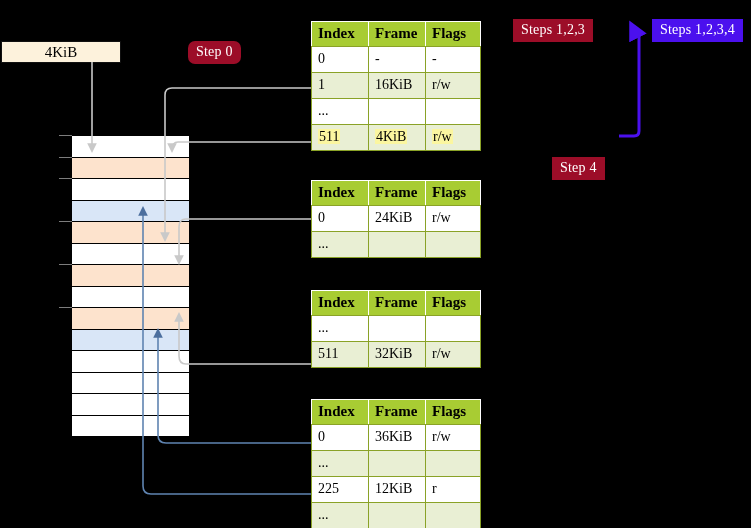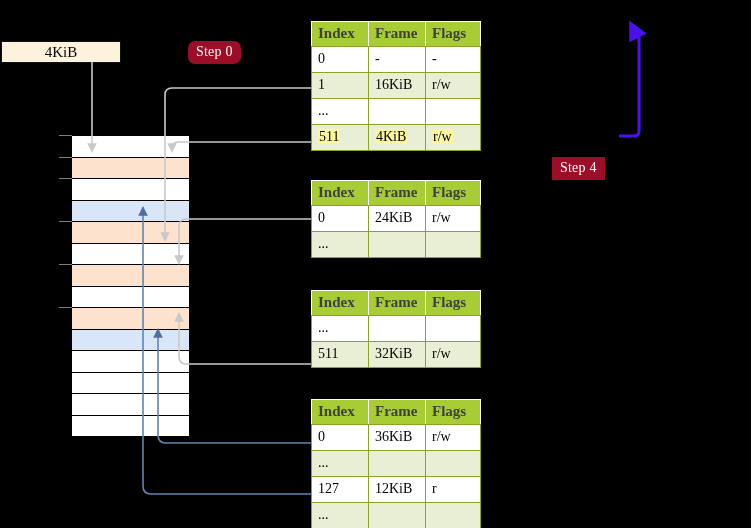--- a/index.html
+++ b/index.html
@@ -52,21 +52,21 @@
   .ptable{
     position:absolute;
     border-collapse:collapse;
     border:1px solid #8aa227;
     background:#ffffff;
     font-size:14px;
     font-family:"Liberation Serif", serif;
   }
   .ptable th{
     background:#a8cc33;
-    color:#404040;
+    color:#000000;
     font-weight:bold;
     text-align:left;
     padding:3px 6px 4px 6px;
     border:1px solid #ffffff;
     border-bottom:1px solid #8aa227;
     font-size:15px;
   }
   .ptable td{
     border:1px solid #8aa227;
     padding:3px 6px 4px 6px;
@@ -85,21 +85,23 @@
 </style>
 </head>
 <body>
 
 <div class="stage">
 
   <div class="badge badge-red" style="left:188px;top:41px;border-radius:7px;">Step 0</div>
 
   <div class="badge badge-red" style="left:518px;top:157px;margin-left:34px;">Step 4</div>
 
-
+  <div class="badge badge-red" style="left:513px;top:19px;">Steps 1,2,3</div>
+
+  <div class="badge badge-blue" style="left:652px;top:19px;">Steps 1,2,3,4</div>
 
   <div class="kib-box" style="left:1px;top:41px;width:118px;height:20px;">4KiB</div>
 
   <div class="memcol" id="memcol" style="left:71px;top:135px;width:119px;height:283px;">
       <div class="memrow" style="top: 0px; height: 22.5px; width: 119px;"></div>
       <div class="tick" style="left: -12px; top: 0px; width: 13px;"></div>
       <div class="memrow peach" style="top: 21.5px; height: 22.5px; width: 119px;"></div>
       <div class="tick" style="left: -12px; top: 21.5px; width: 13px;"></div>
       <div class="memrow" style="top: 43px; height: 22.5px; width: 119px;"></div>
       <div class="tick" style="left: -12px; top: 43px; width: 13px;"></div>
@@ -228,21 +230,21 @@
           <td>0</td>
           <td>36KiB</td>
           <td>r/w</td>
         </tr>
       <tr class="alt">
           <td>...</td>
           <td></td>
           <td></td>
         </tr>
       <tr>
-          <td>127</td>
+          <td>225</td>
           <td>12KiB</td>
           <td>r</td>
         </tr>
       <tr class="alt">
           <td>...</td>
           <td></td>
           <td></td>
         </tr>
     </tbody>
   </table>

